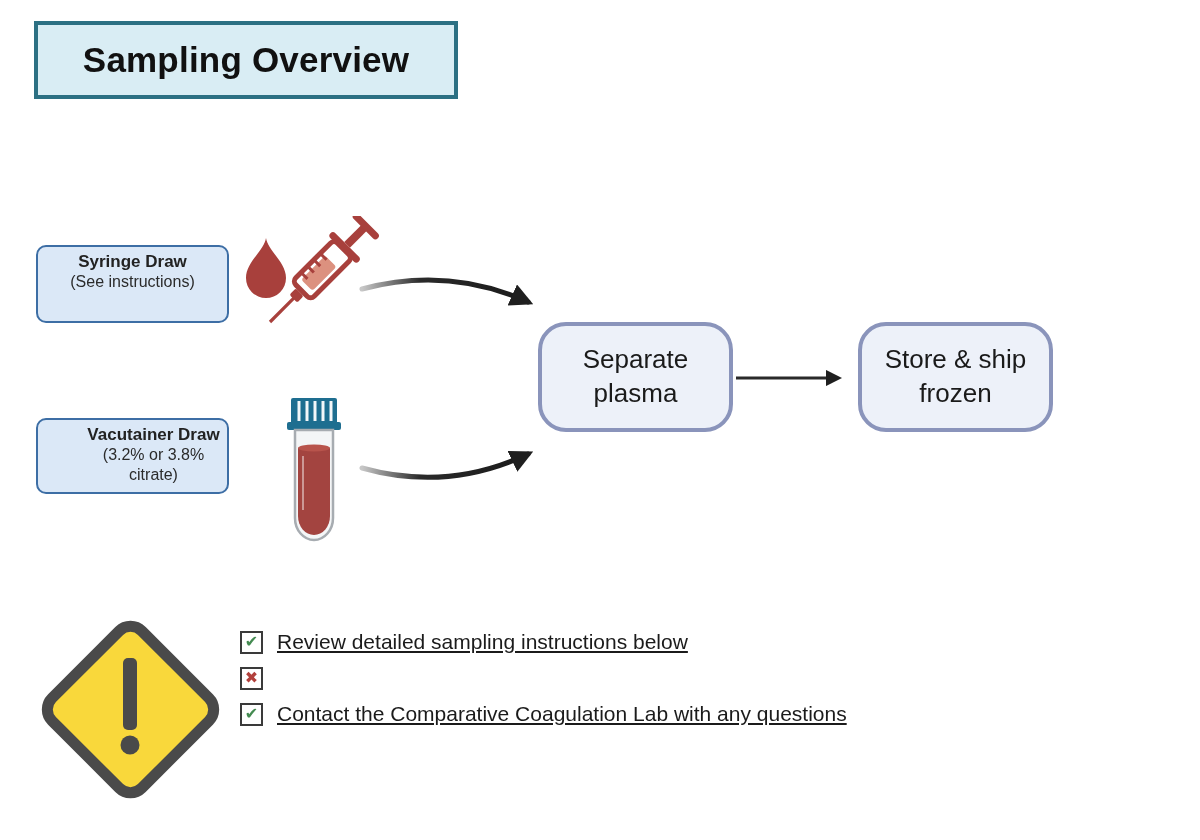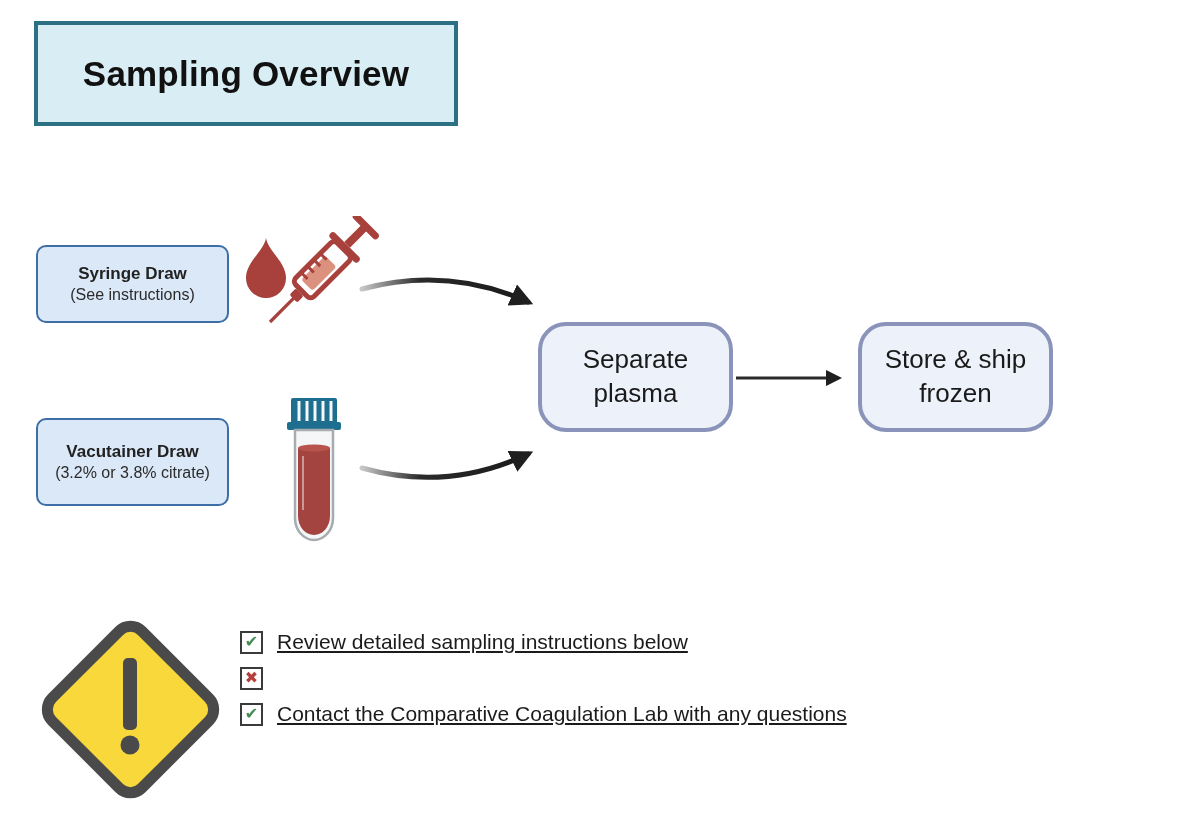--- a/index.html
+++ b/index.html
@@ -4,36 +4,36 @@
 <style>
   html,body{margin:0;padding:0;}
   body{
     width:1200px;height:840px;position:relative;background:#ffffff;
     font-family:"Liberation Sans",sans-serif;color:#1b1b1b;overflow:hidden;
   }
   .abs{position:absolute;box-sizing:border-box;}
 
   
   .title-box{
-    left:34px;top:21px;width:424px;height:105px;
+    left:34px;top:21px;width:424px;height:78px;
     background:#D9EDF4;border:4px solid #2C7083;
     display:flex;align-items:center;justify-content:center;
   }
   .title-box h1{margin:0;font-size:35px;font-weight:bold;color:#111;letter-spacing:.2px;}
 
   
   .input-box{
     width:193px;background:#DBE8F7;border:2.5px solid #3D6EA5;border-radius:10px;
-    display:flex;flex-direction:column;align-items:center;justify-content:center;
+    display:flex;flex-direction:column;align-items:center;
     text-align:center;padding:4px 6px;
   }
   .input-box .ttl{font-weight:bold;font-size:17px;color:#222;line-height:1.25;}
   .input-box .sub{font-size:16px;color:#2b2b2b;line-height:1.25;}
   .box-syringe{left:36px;top:245px;height:78px;}
-  .box-vacutainer{left:36px;top:418px;height:88px;}
+  .box-vacutainer{left:36px;top:418px;height:76px;padding-left:48px;}
 
   
   .step-box{
     width:195px;height:110px;top:322px;
     background:#EDF1F9;border:4px solid #8A94BB;border-radius:28px;
     display:flex;align-items:center;justify-content:center;text-align:center;
     padding:0 14px;
   }
   .step-box .lbl{font-size:26px;color:#1a1a1a;line-height:1.3;}
   .box-separate{left:538px;}

